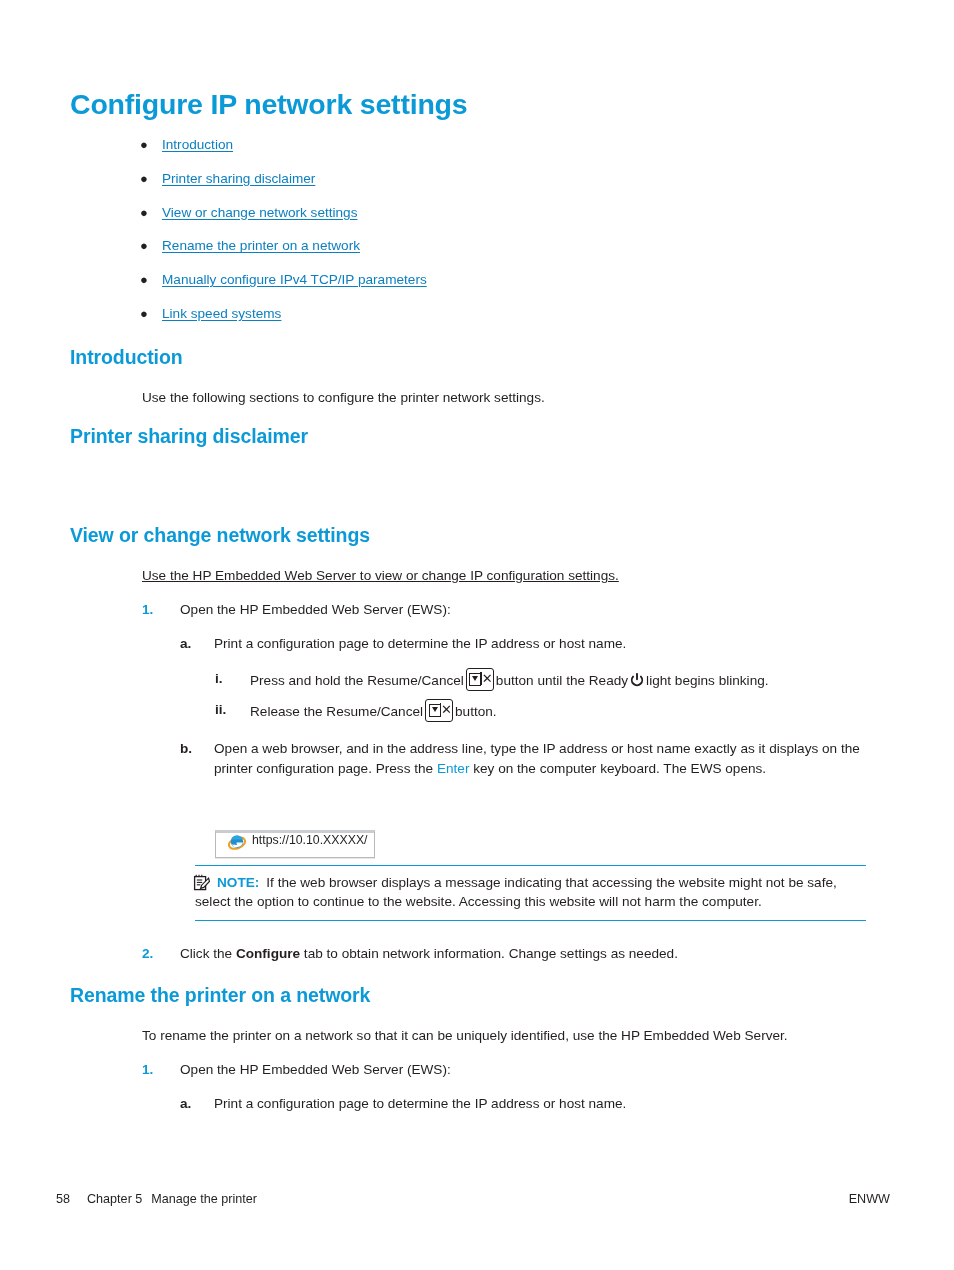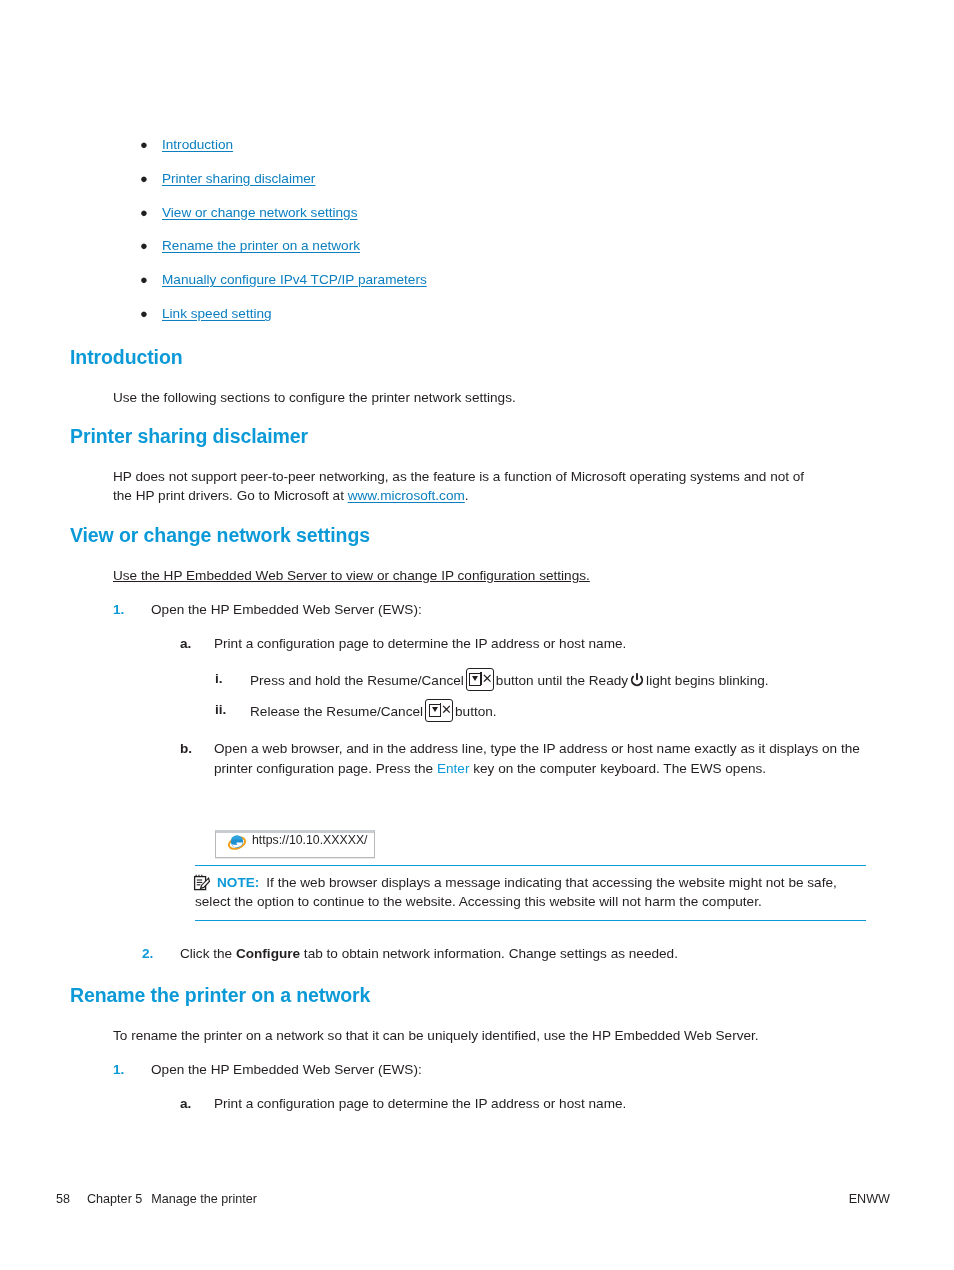--- a/index.html
+++ b/index.html
@@ -68,21 +68,21 @@
   .sect {
     position: absolute;
     left: 70px;
     width: 820px;
   }
   .body-text {
     font-size: 13.6px;
     line-height: 19.4px;
     color: #231f20;
   }
-  .indent1 { margin-left: 43px; }
+  .indent1 { margin-left: 72px; }
 
   a.inline-link {
     color: #0b7fc0;
     text-decoration: underline;
     text-underline-offset: 2px;
     cursor: pointer;
   }
   .ui-key { color: #0b9ad7; }
   .bold { font-weight: bold; }
 
@@ -262,20 +262,21 @@
     top: 0;
     font-size: 12.6px;
     color: #231f20;
   }
 </style>
 </head>
 <body>
 
 <div class="page">
 
+  <div class="h1">Configure IP network settings</div>
 
   <div class="toc">
     <div class="toc-item">
       <span class="toc-bullet">●</span>
       <span class="toc-link">Introduction</span>
     </div>
     <div class="toc-item">
       <span class="toc-bullet">●</span>
       <span class="toc-link">Printer sharing disclaimer</span>
     </div>
@@ -286,32 +287,31 @@
     <div class="toc-item">
       <span class="toc-bullet">●</span>
       <span class="toc-link">Rename the printer on a network</span>
     </div>
     <div class="toc-item">
       <span class="toc-bullet">●</span>
       <span class="toc-link">Manually configure IPv4 TCP/IP parameters</span>
     </div>
     <div class="toc-item">
       <span class="toc-bullet">●</span>
-      <span class="toc-link">Link speed setting</span>
+      <span class="toc-link">Link speed systems</span>
     </div>
   </div>
 
   <div class="sect" style="top:346px;">
     <div class="h2">Introduction</div>
     <div class="body-text indent1" style="margin-top:19px;">Use the following sections to configure the printer network settings.</div>
   </div>
 
   <div class="sect" style="top:425px;">
     <div class="h2">Printer sharing disclaimer</div>
-    <div class="body-text indent1" style="margin-top:19px; width:706px;"><span>HP does not support peer-to-peer networking, as the feature is a function of Microsoft operating systems and not of the HP print drivers. Go to Microsoft at </span><a class="inline-link">www.microsoft.com</a><span>.</span></div>
   </div>
 
   <div class="sect" style="top:524px;">
     <div class="h2">View or change network settings</div>
     <div class="body-text indent1" style="margin-top:19px;text-decoration:underline;">Use the HP Embedded Web Server to view or change IP configuration settings.</div>
 
     <div class="oitem indent1" style="margin-top:15px;">
       <span class="onum">1.</span>
       <span class="otext">Open the HP Embedded Web Server (EWS):</span>
     </div>

